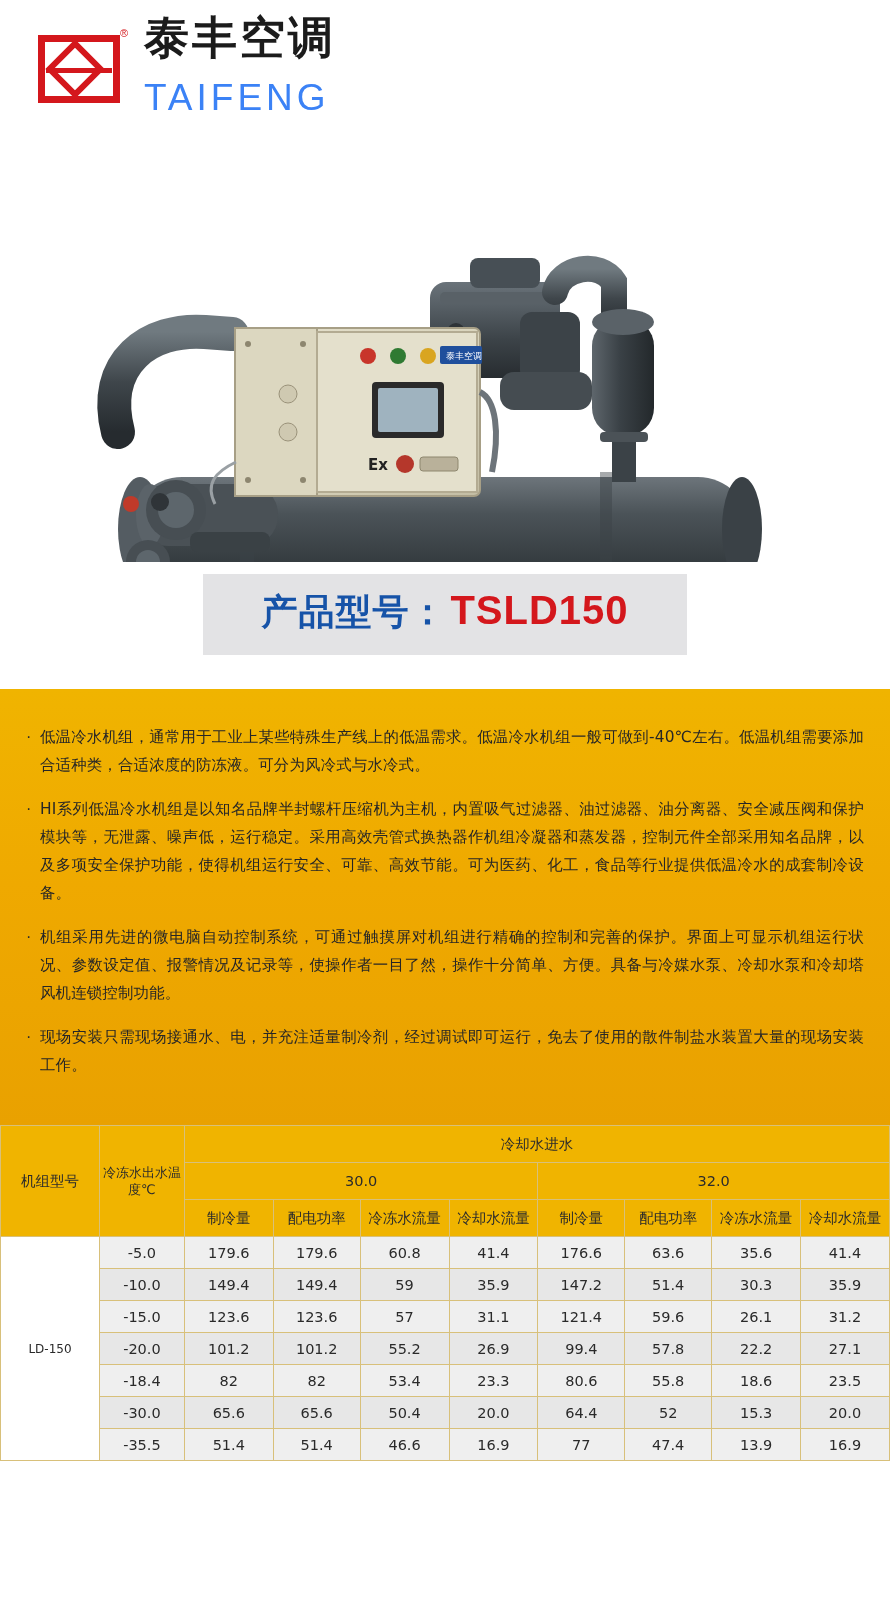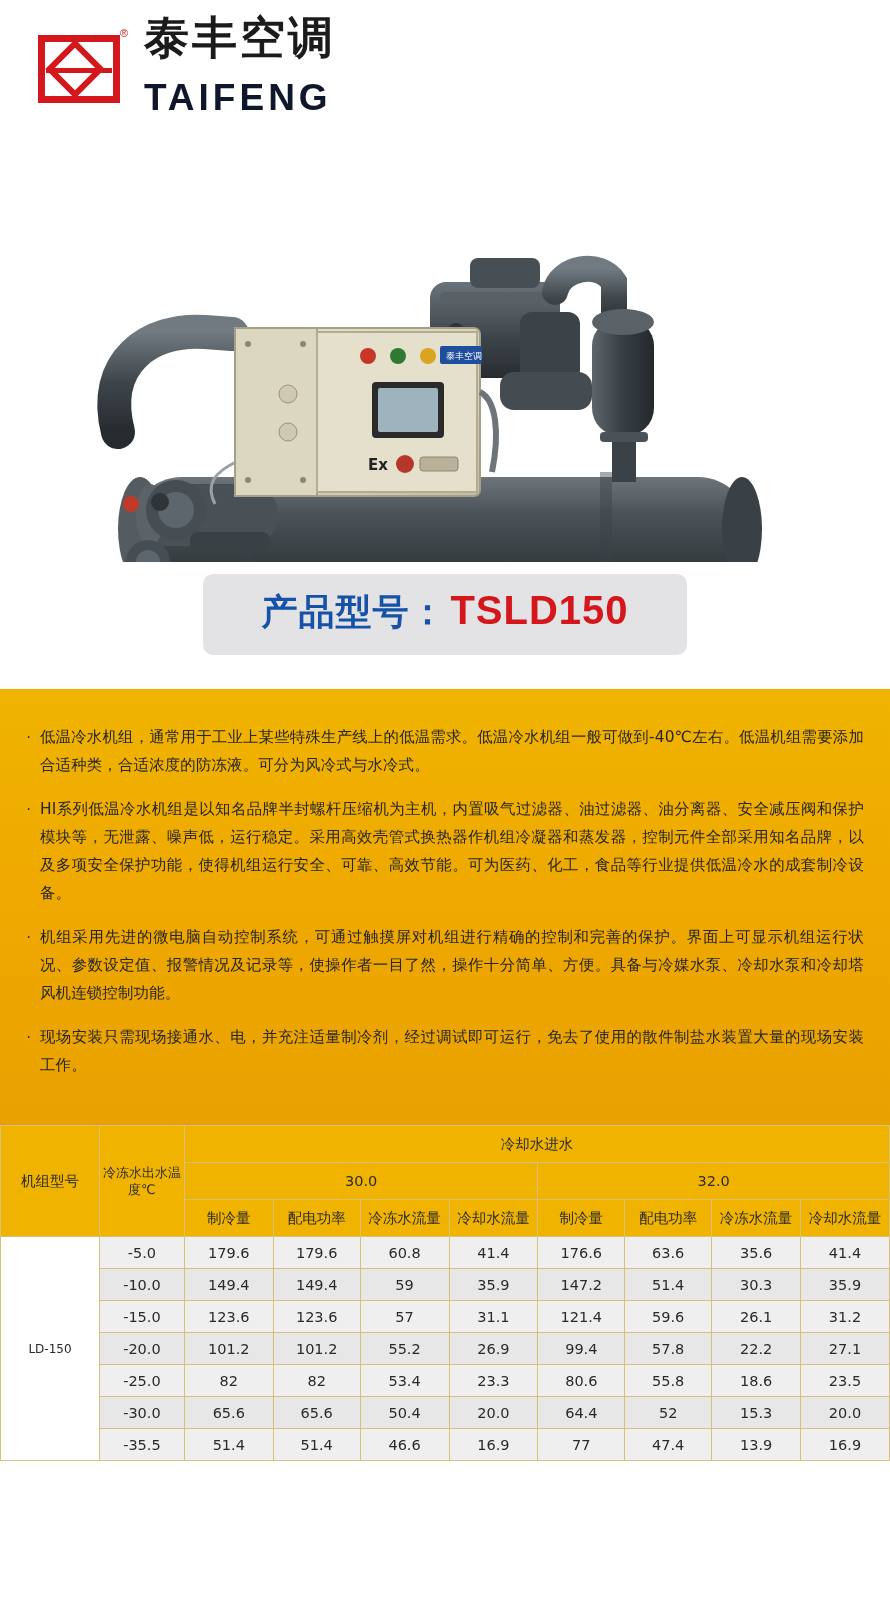--- a/index.html
+++ b/index.html
@@ -66,23 +66,23 @@
   .logo-cn {
     font-size: 45px;
     font-weight: bold;
     letter-spacing: 3px;
     color: #1b1b1b;
     line-height: 1.05;
     font-family: "DejaVu Sans", sans-serif;
   }
   .logo-en {
     font-size: 37px;
-    font-weight: bold;
+    font-weight: normal;
     letter-spacing: 4px;
-    color: #0f172a;
+    color: #3b82f6;
     line-height: 1.05;
     margin-top: 18px;
   }
 
   
   .photo-area {
     height: 430px;
     background: #ffffff;
     position: relative;
     overflow: hidden;
@@ -95,21 +95,21 @@
 
   
   .model-wrap {
     background: #ffffff;
     padding: 12px 0 34px 0;
     display: flex;
     justify-content: center;
   }
   .model-pill {
     background: #e3e3e5;
-    border-radius: 10px;
+    border-radius: 0;
     padding: 14px 58px 18px 58px;
     display: flex;
     align-items: baseline;
     gap: 4px;
   }
   .model-label {
     font-size: 36px;
     font-weight: bold;
     color: #1653a8;
     font-family: "DejaVu Sans", sans-serif;
@@ -433,21 +433,21 @@
           <td class="v">101.2</td>
           <td class="v">101.2</td>
           <td class="v">55.2</td>
           <td class="v">26.9</td>
           <td class="v">99.4</td>
           <td class="v">57.8</td>
           <td class="v">22.2</td>
           <td class="v">27.1</td>
         </tr>
         <tr class="body-row">
-          <td class="t">-25.0</td>
+          <td class="t">-18.4</td>
           <td class="v">82</td>
           <td class="v">82</td>
           <td class="v">53.4</td>
           <td class="v">23.3</td>
           <td class="v">80.6</td>
           <td class="v">55.8</td>
           <td class="v">18.6</td>
           <td class="v">23.5</td>
         </tr>
         <tr class="body-row alt">

